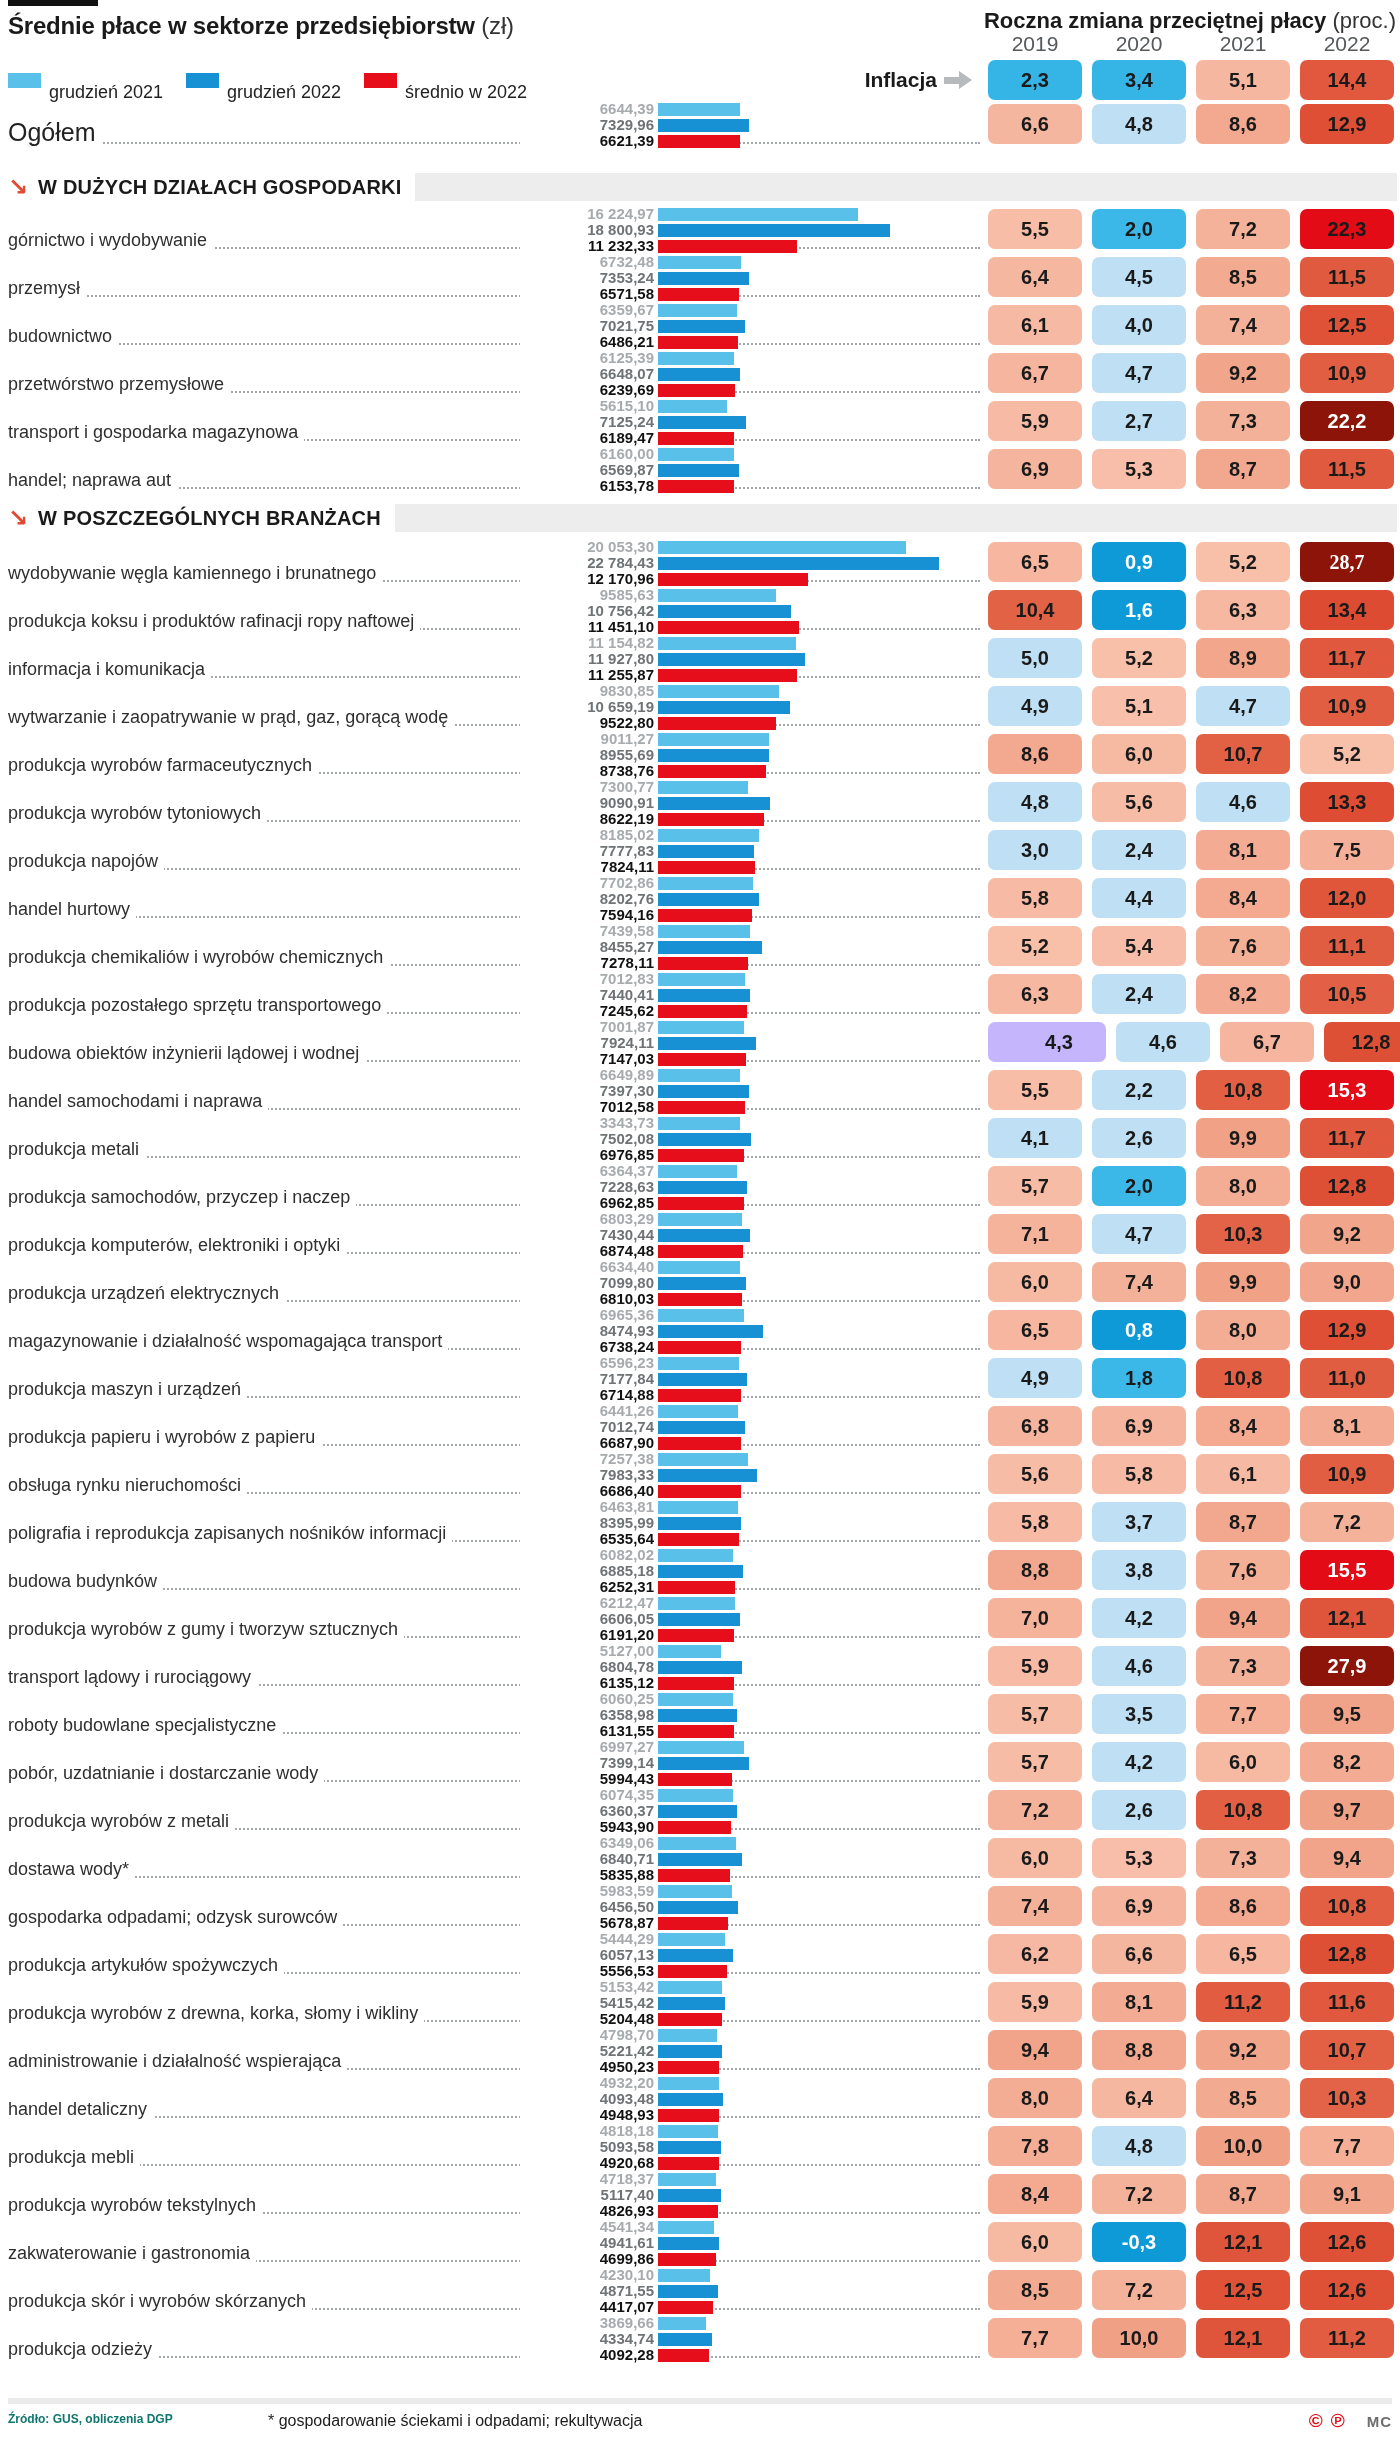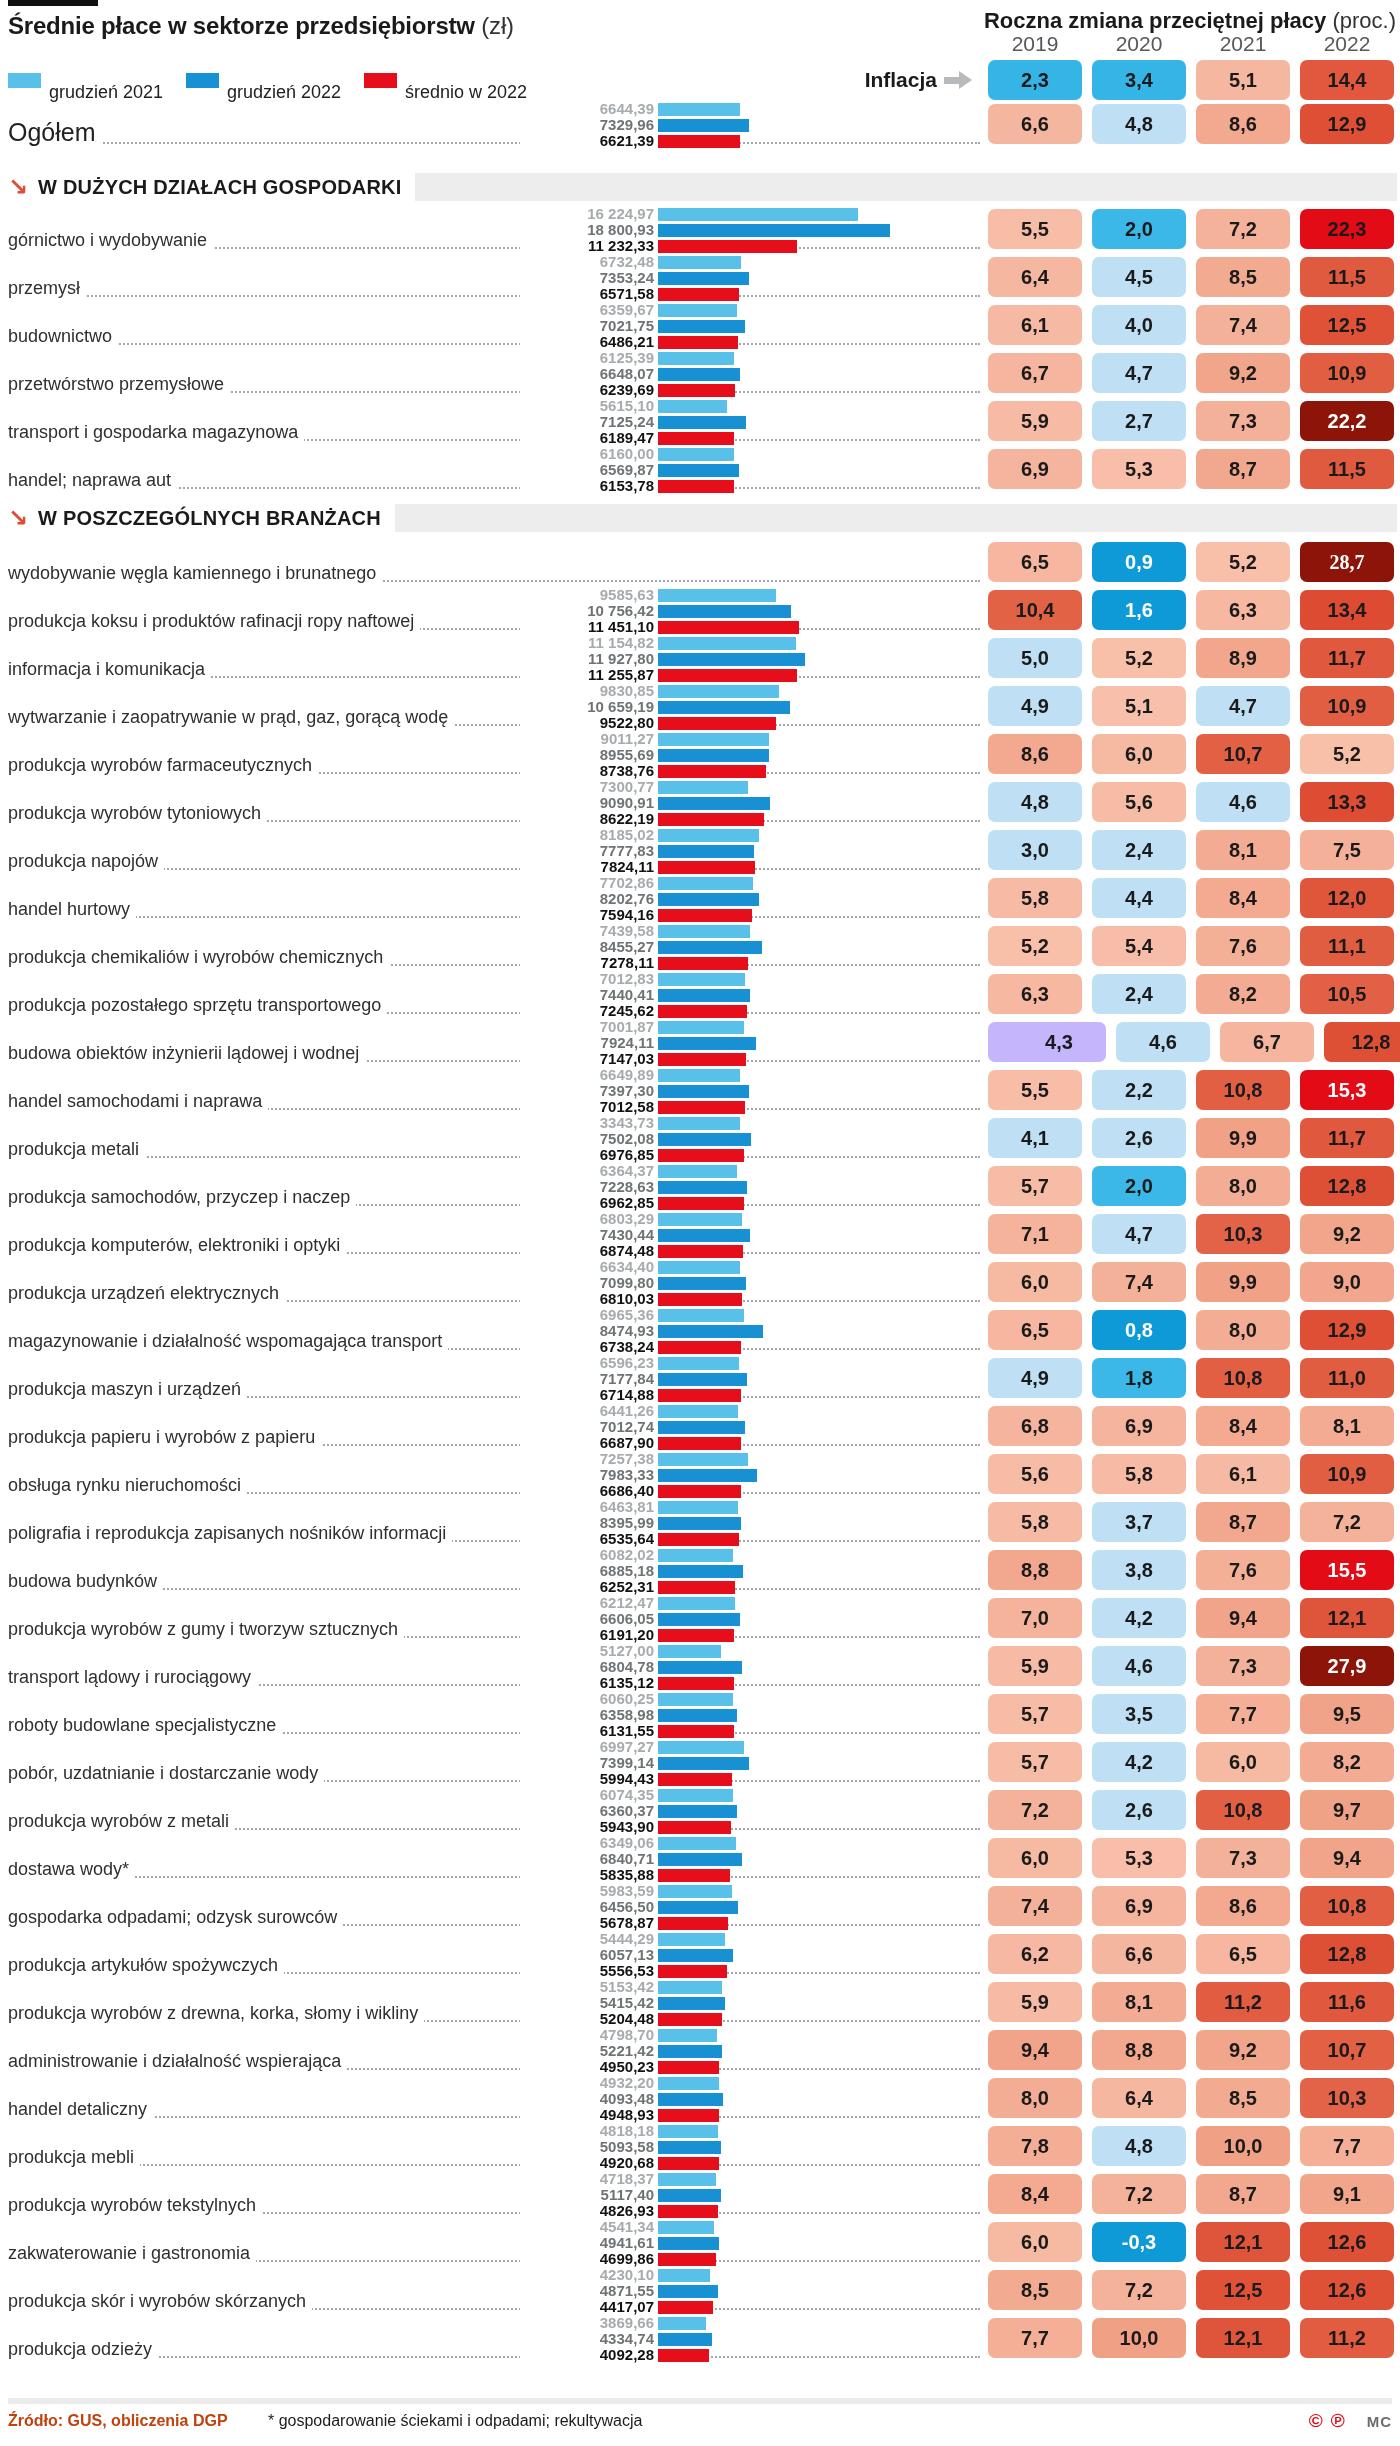--- a/index.html
+++ b/index.html
@@ -47,21 +47,21 @@
   .bnum{display:inline-block;width:134px;text-align:right;font-size:15px;font-weight:bold;
         background:#fff;padding-right:4px;white-space:nowrap;line-height:16px;}
   .bnum.n1{color:#a6abae;}
   .bnum.n2{color:#6e7376;}
   .bnum.n3{color:#121212;}
   .bar{display:inline-block;height:13px;}
   .cells{position:absolute;left:988px;top:4px;display:flex;gap:10px;z-index:2;}
   
   #footer-band{left:8px;right:8px;top:2398px;height:6px;background:#ebebeb;}
   #footer{left:0;right:0;top:2412px;height:30px;}
-  #footer-source{position:absolute;left:8px;top:0;font-size:16px;font-weight:bold;color:#c2410c;}
+  #footer-source{position:absolute;left:8px;top:0;font-size:12px;font-weight:bold;color:#0f766e;}
   #footer-note{position:absolute;left:268px;top:0;font-size:16px;color:#1c1c1c;}
   #footer-credits{position:absolute;right:8px;top:-2px;display:flex;align-items:center;gap:8px;}
   .cp-mark{color:#e30b16;font-size:19px;font-weight:bold;}
   #footer-credit-mc{color:#6d6d6d;font-size:15px;font-weight:bold;letter-spacing:1px;margin-left:14px;}
 </style>
 </head>
 <body>
 
 <div class="abs" id="top-rule"></div>
 <div class="abs" id="main-title">
@@ -284,20 +284,34 @@
       </div>
     </div>
     <div class="abs section-header" style="top: 503px;">
       <span class="section-arrow">↘</span>
       <span class="section-title">W POSZCZEGÓLNYCH BRANŻACH</span>
       <span class="section-band"></span>
     </div>
     <div class="row" style="top: 538px;">
       <div class="leader"></div>
       <div class="cat">wydobywanie węgla kamiennego i brunatnego</div>
+      <div class="barlines">
+        <div class="bline">
+          <span class="bnum n1">20 053,30</span>
+          <span class="bar" style="width: 248px; background: rgb(88, 192, 233);"></span>
+        </div>
+        <div class="bline">
+          <span class="bnum n2">22 784,43</span>
+          <span class="bar" style="width: 281px; background: rgb(23, 145, 211);"></span>
+        </div>
+        <div class="bline">
+          <span class="bnum n3">12 170,96</span>
+          <span class="bar" style="width: 150px; background: rgb(230, 14, 26);"></span>
+        </div>
+      </div>
       <div class="cells">
         <div class="cell" style="background: rgb(246, 182, 160); color: rgb(26, 26, 26);">6,5</div>
         <div class="cell" style="background: rgb(14, 154, 214); color: rgb(255, 255, 255);">0,9</div>
         <div class="cell" style="background: rgb(248, 191, 169); color: rgb(26, 26, 26);">5,2</div>
         <div class="cell" style="background: rgb(140, 20, 9); color: rgb(255, 255, 255); font-family: Liberation Serif, serif;">28,7</div>
       </div>
     </div>
     <div class="row" style="top: 586px;">
       <div class="leader"></div>
       <div class="cat">produkcja koksu i produktów rafinacji ropy naftowej</div>

